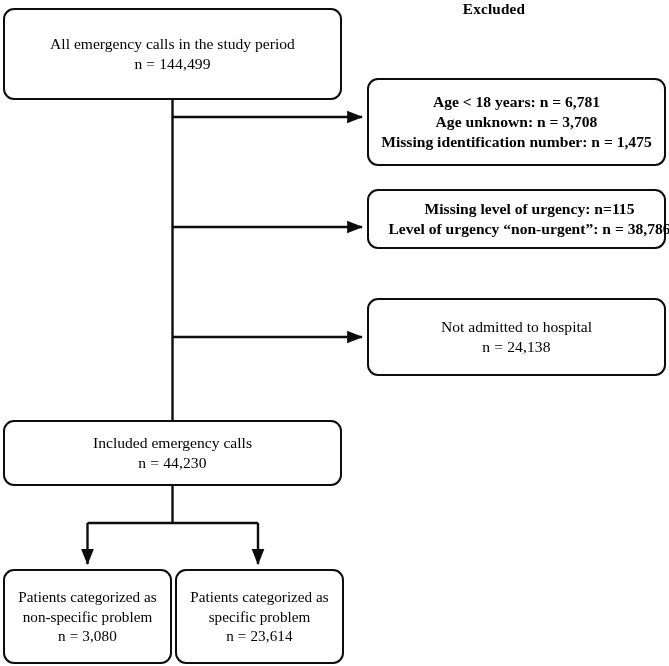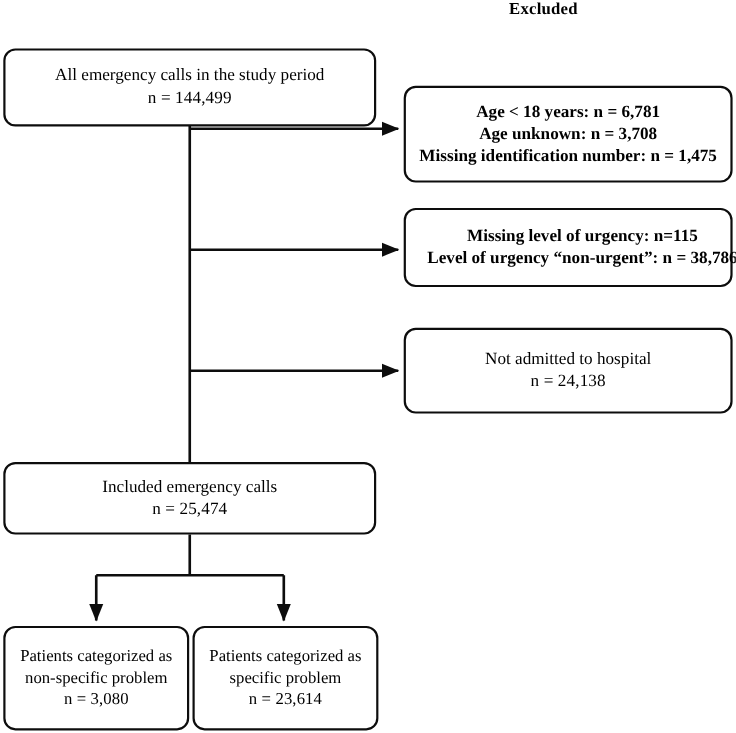--- a/index.html
+++ b/index.html
@@ -37,23 +37,23 @@
     text-align: center;
     line-height: 1.30;
     font-size: 15.6px;
     padding: 2px 6px;
   }
   .node .line {
     display: block;
     white-space: nowrap;
   }
   
-  #node-total        { left: 3px;   top: 8px;   width: 339px; height: 71px; margin-top: 36px; }
+  #node-total        { left: 3px;   top: 8px;   width: 339px; height: 92px; }
   #node-excl-1       { left: 367px; top: 78px;  width: 299px; height: 88px; }
-  #node-excl-2       { left: 367px; top: 189px; width: 299px; height: 72px; padding-left: 32px; }
+  #node-excl-2       { left: 367px; top: 189px; width: 299px; height: 60px; padding-left: 32px; }
   #node-excl-3       { left: 367px; top: 298px; width: 299px; height: 78px; }
   #node-included     { left: 3px;   top: 420px; width: 339px; height: 66px; }
   #node-nonspecific  { left: 3px;   top: 569px; width: 169px; height: 95px; font-size: 15.2px; }
   #node-specific     { left: 175px; top: 569px; width: 169px; height: 95px; font-size: 15.2px; }
 
   #excluded-header {
     position: absolute;
     left: 404px;
     top: 0px;
     width: 180px;
@@ -111,21 +111,21 @@
     <span class="line">Level of urgency “non-urgent”: n = 38,786</span>
   </div>
 
   <div class="node" id="node-excl-3">
     <span class="line">Not admitted to hospital</span>
     <span class="line num">n = 24,138</span>
   </div>
 
   <div class="node" id="node-included">
     <span class="line">Included emergency calls</span>
-    <span class="line num">n = 25,474</span>
+    <span class="line num">n = 44,230</span>
   </div>
 
   <div class="node" id="node-nonspecific">
     <span class="line">Patients categorized as</span>
     <span class="line">non-specific problem</span>
     <span class="line num">n = 3,080</span>
   </div>
 
   <div class="node" id="node-specific">
     <span class="line">Patients categorized as</span>

